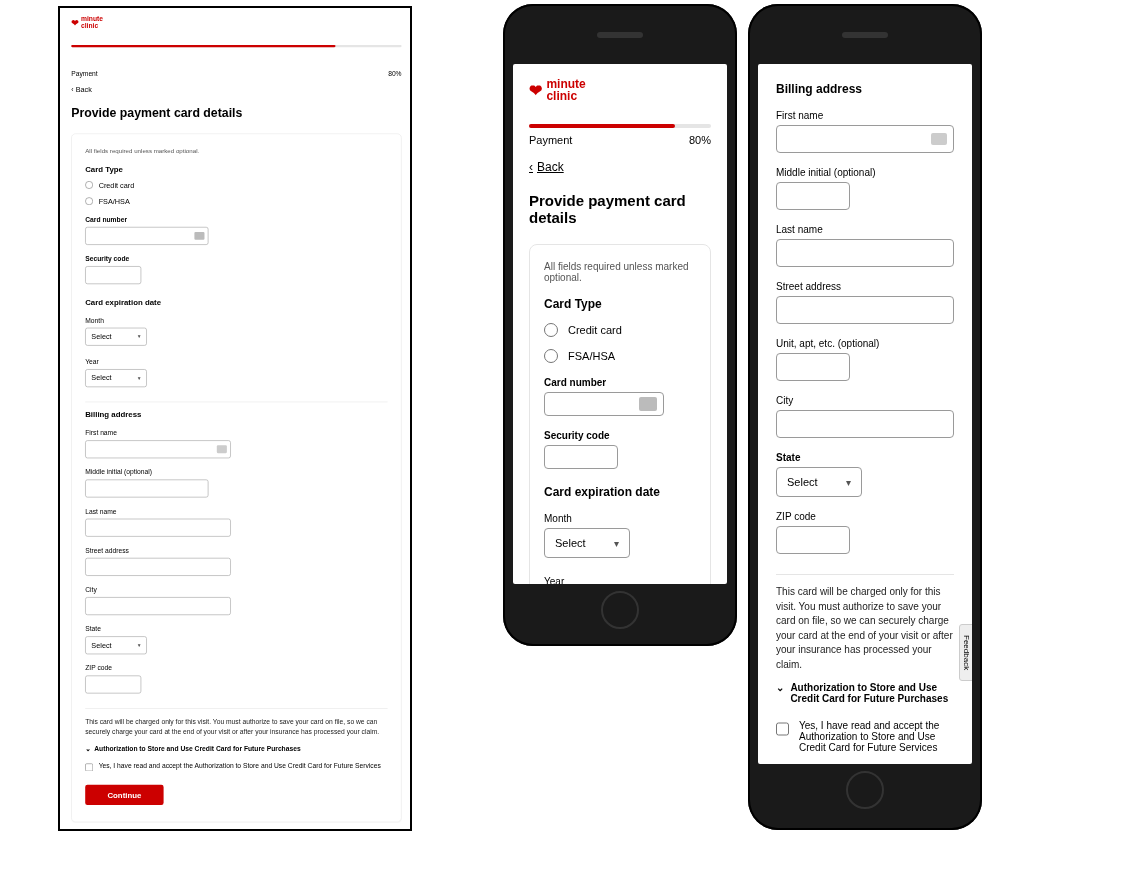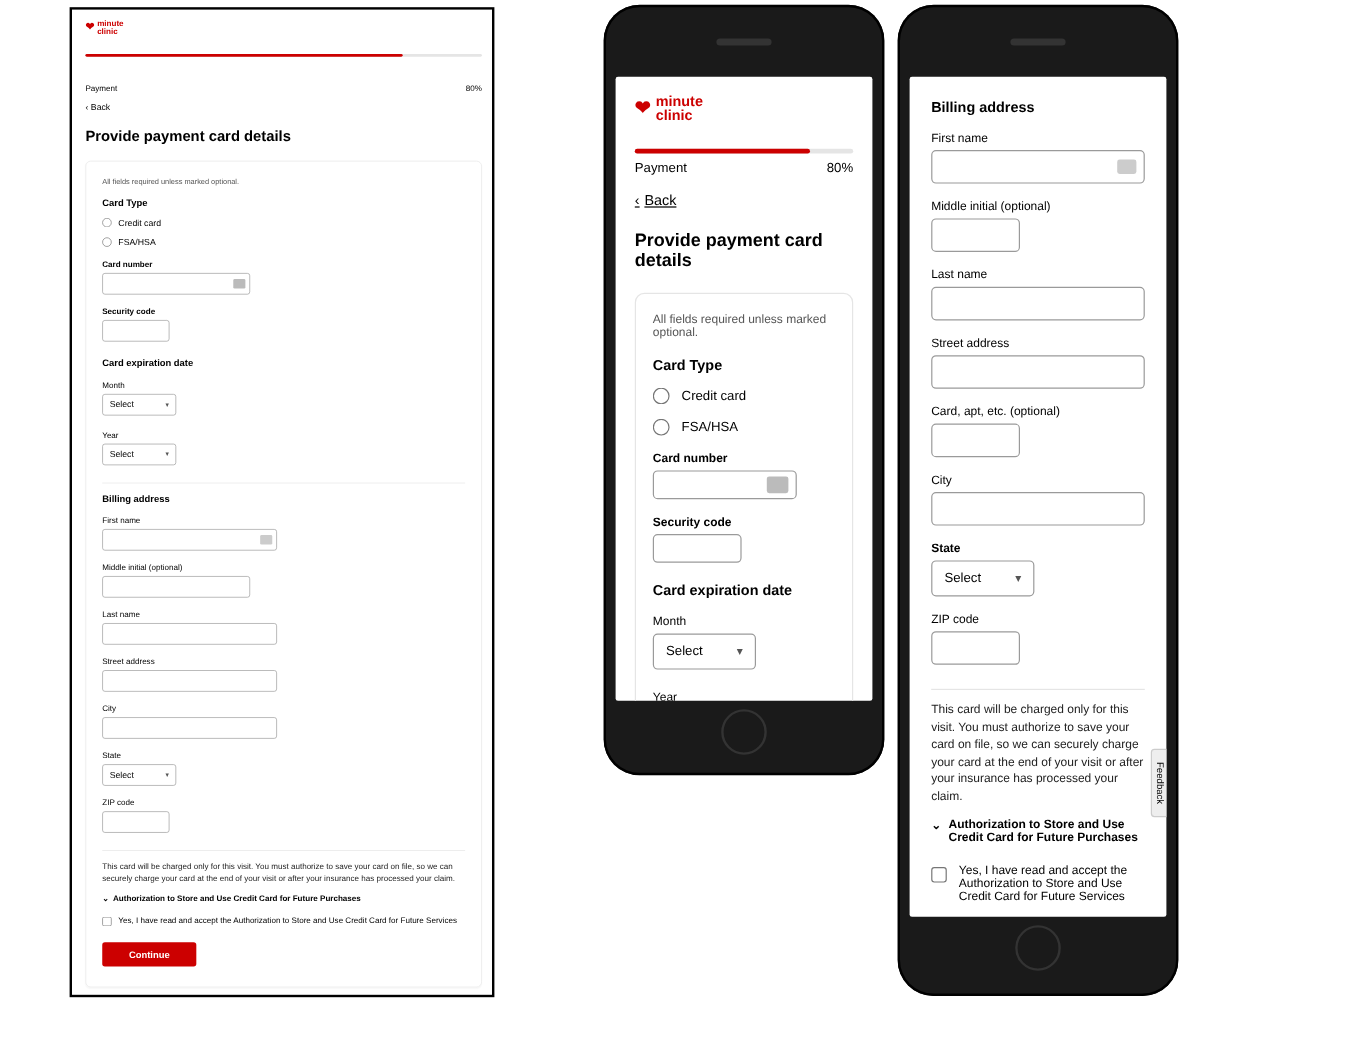--- a/index.html
+++ b/index.html
@@ -306,21 +306,21 @@
 
         <span class="field-label">Middle initial (optional)</span>
         <div class="input-box sm"></div>
 
         <span class="field-label">Last name</span>
         <div class="input-box full"></div>
 
         <span class="field-label">Street address</span>
         <div class="input-box full"></div>
 
-        <span class="field-label">Card, apt, etc. (optional)</span>
+        <span class="field-label">Unit, apt, etc. (optional)</span>
         <div class="input-box sm"></div>
 
         <span class="field-label">City</span>
         <div class="input-box full"></div>
 
         <span class="field-label" style="font-weight:700">State</span>
         <div class="select-box">
           <span>Select</span>
           <span class="chev">▾</span>
         </div>

